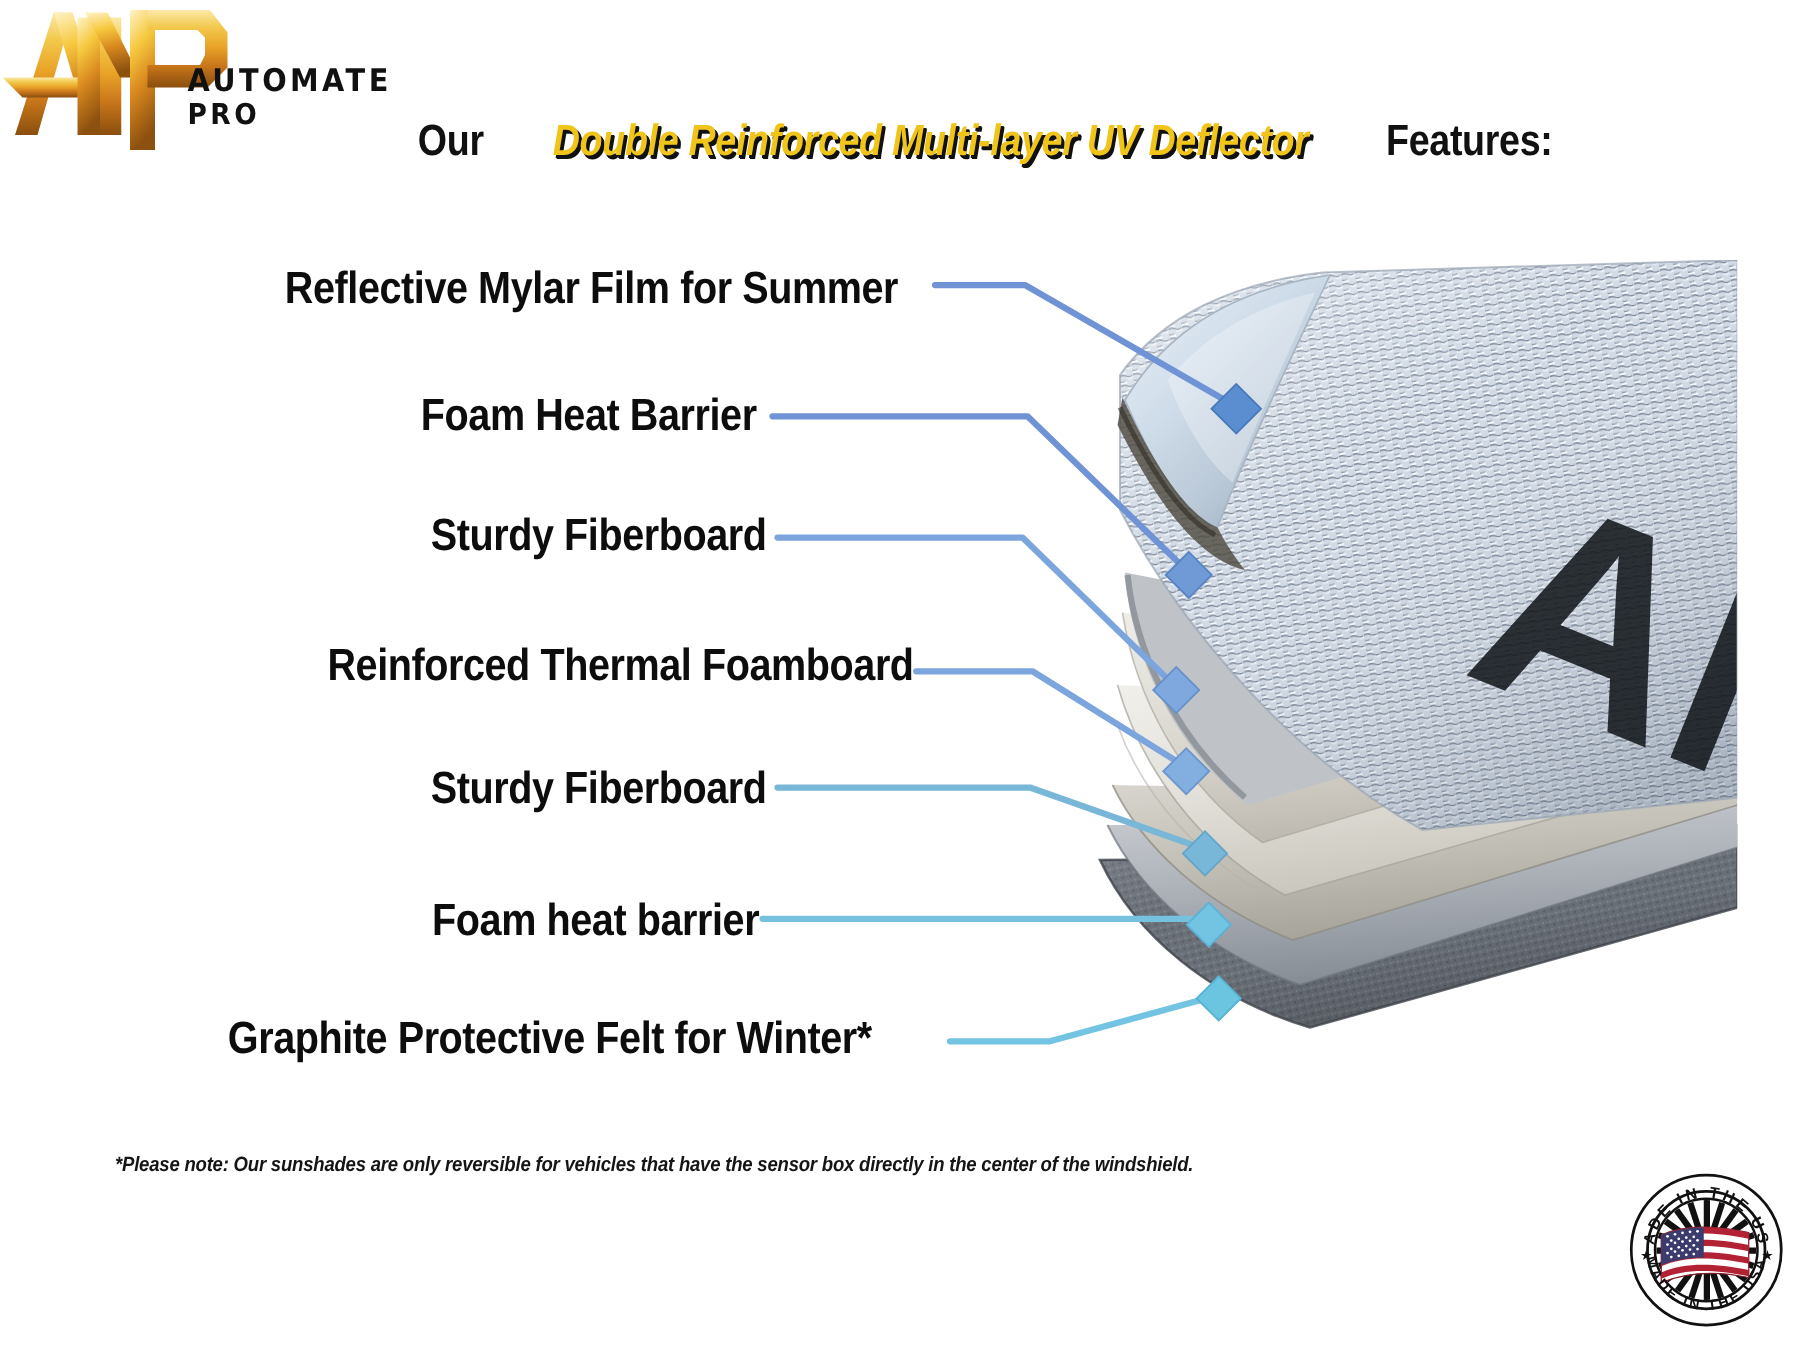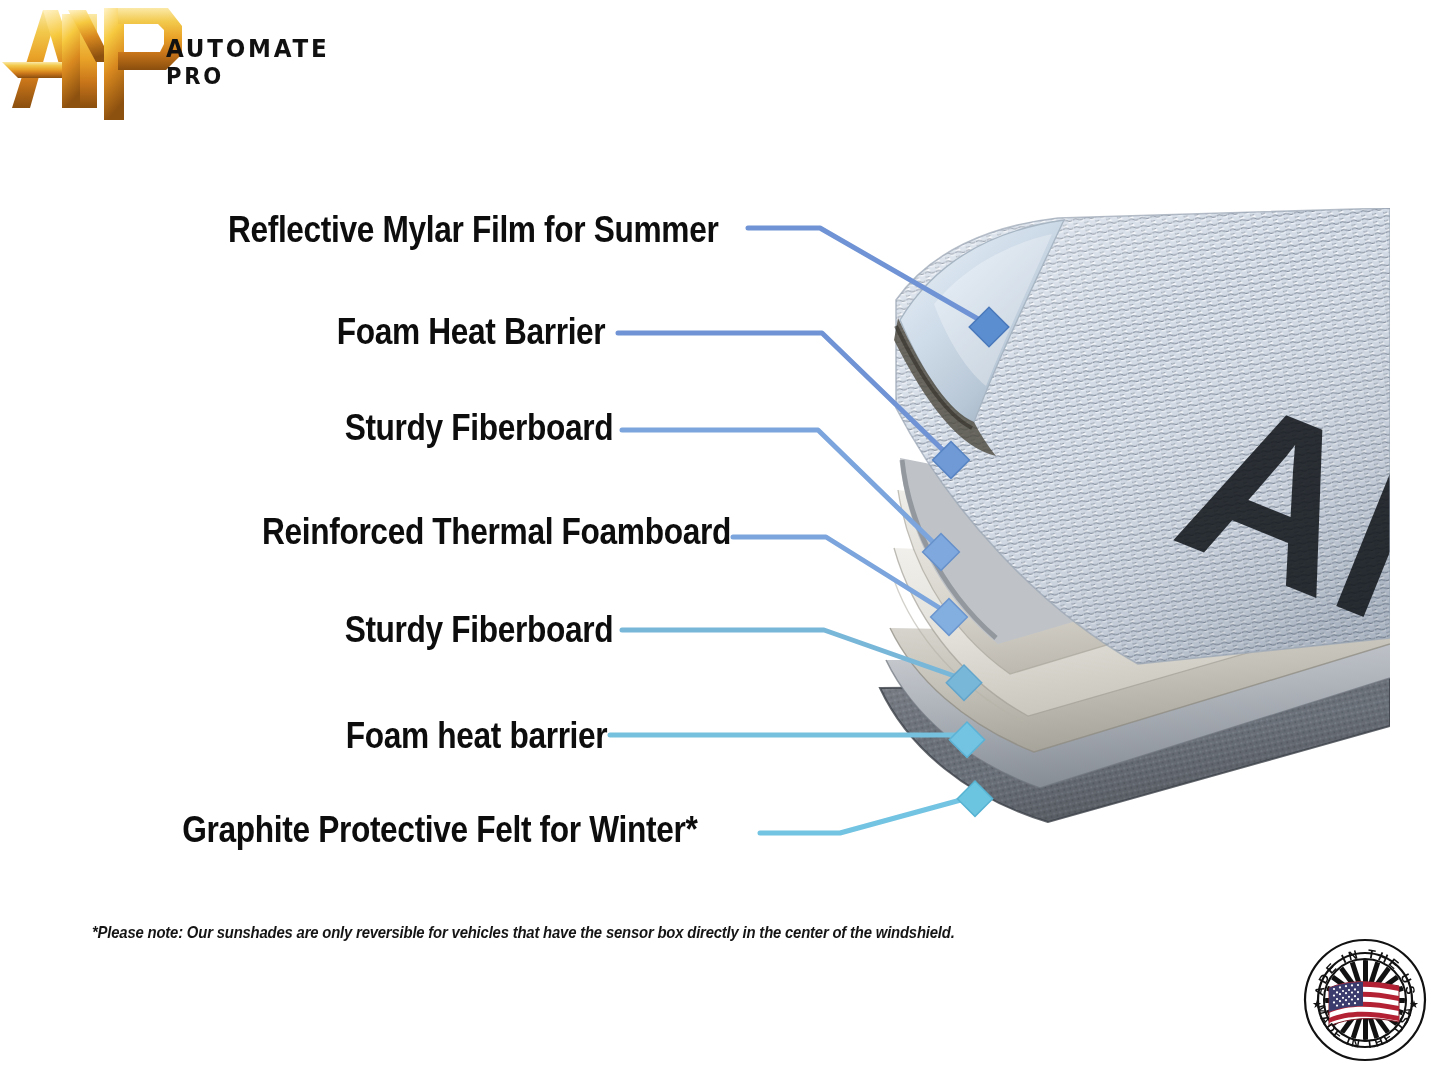--- a/index.html
+++ b/index.html
@@ -23,23 +23,22 @@
     position: absolute;
     left: 0px;
     top: 0px;
     width: 330px;
     height: 125px;
   }
   #brand-logo svg { display: block; }
   .logo-wordmark {
     position: absolute;
     left: 150px;
-    top: 36px;
+    top: 52px;
     line-height: 1;
-    margin-left: 16px;
   }
   .logo-automate {
     font-family: "DejaVu Sans", sans-serif;
     font-size: 25px;
     font-weight: 700;
     letter-spacing: 3px;
     color: #111111;
     transform: scaleX(0.92);
     transform-origin: left center;
     display: block;
@@ -184,20 +183,21 @@
 
       <polygon points="104,8 124,8 124,120 104,120" fill="url(#goldGrad2)"></polygon>
       <polygon points="118,8 168,8 182,26 182,54 166,70 118,70 118,52 160,52 164,44 164,30 158,24 118,24" fill="url(#goldGrad)"></polygon>
     </svg>
     <div class="logo-wordmark">
       <span class="logo-automate">AUTOMATE</span>
       <span class="logo-pro">PRO</span>
     </div>
   </div>
 
+  <div id="headline"><span class="hl-plain">Our </span><span class="hl-gold">Double Reinforced Multi-layer UV Deflector</span><span class="hl-plain"> Features:</span></div>
 
   <div id="product-photo">
     <svg width="552" height="640" viewBox="0 0 552 640">
       <defs>
 
         <pattern id="foilTex" width="11" height="8" patternUnits="userSpaceOnUse" patternTransform="rotate(-8)">
           <rect width="11" height="8" fill="#cfd8e4"></rect>
           <ellipse cx="3" cy="2.2" rx="2.6" ry="1.5" fill="#f4f7fb"></ellipse>
           <ellipse cx="8.4" cy="6" rx="2.6" ry="1.5" fill="#eef2f8"></ellipse>
           <path d="M0,4.6 q2.6,-1.6 5.2,0 q2.6,1.6 5.2,0" stroke="#5d6a7d" stroke-width="1.1" fill="none" opacity="0.85"></path>

